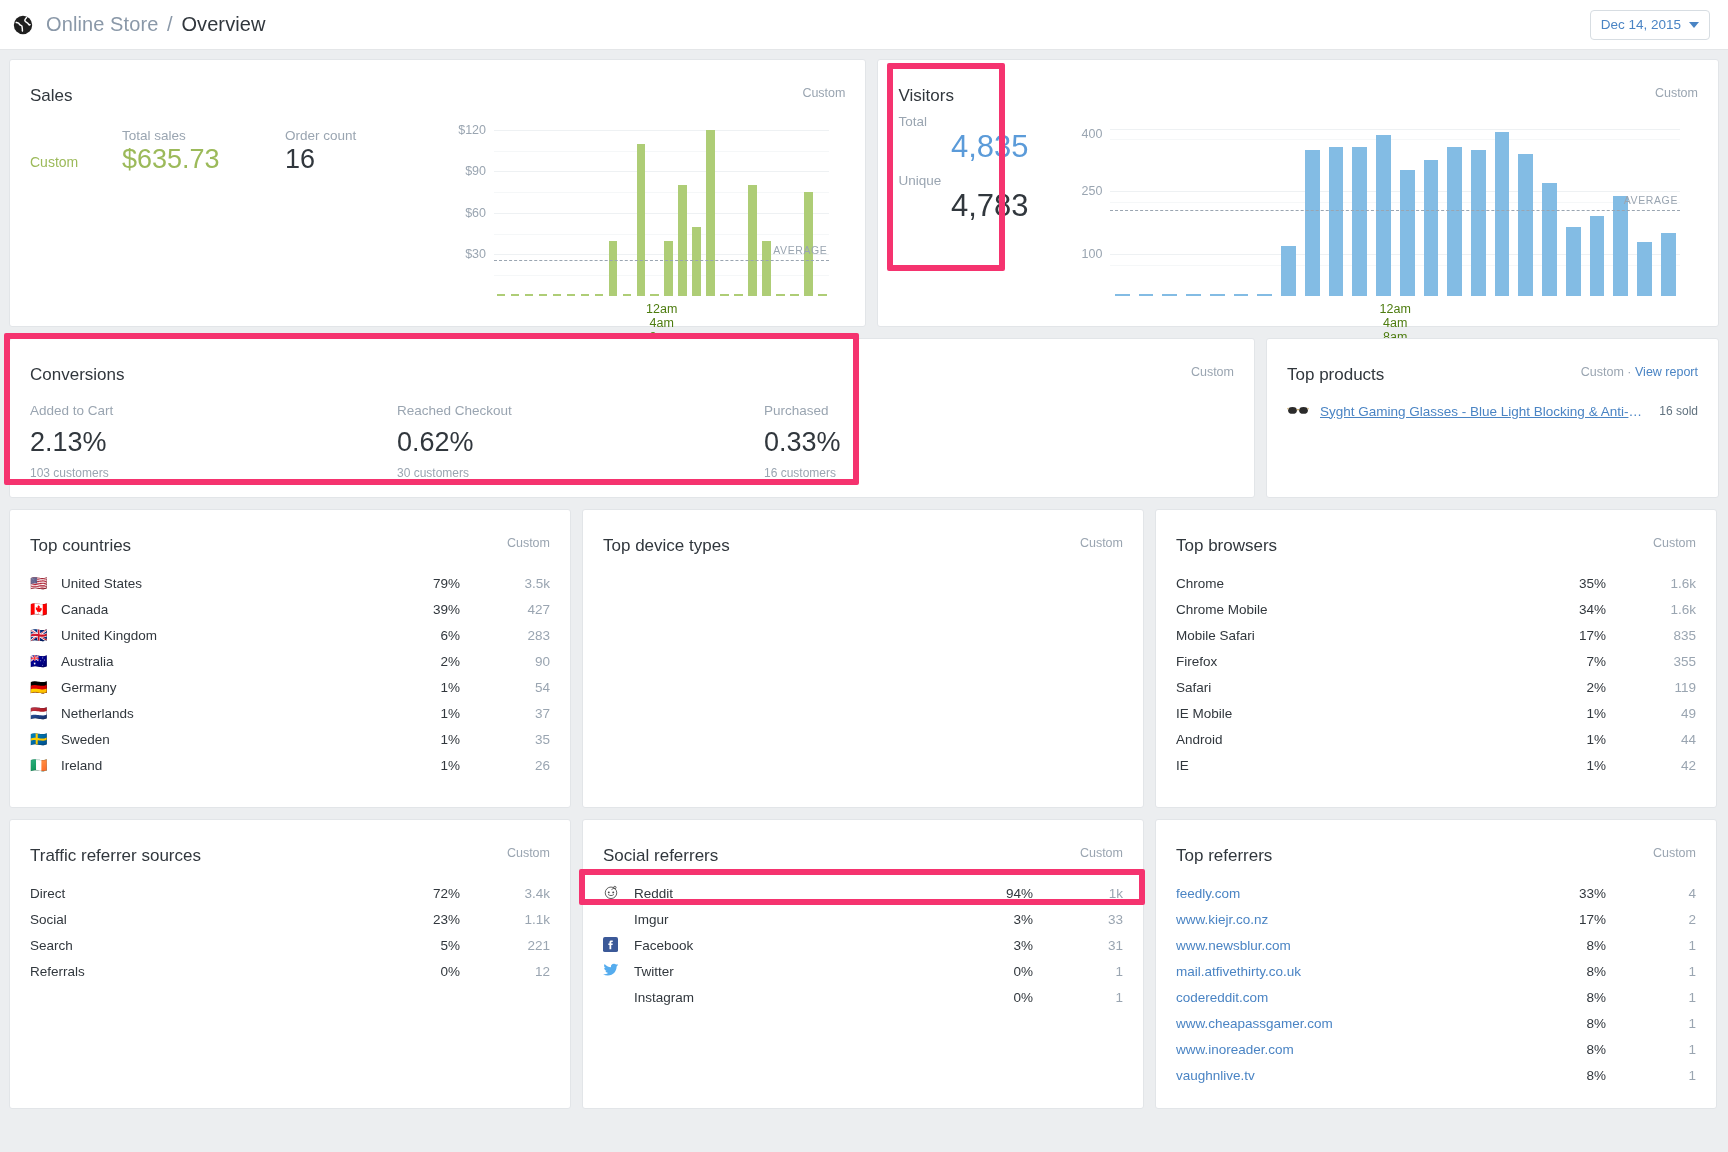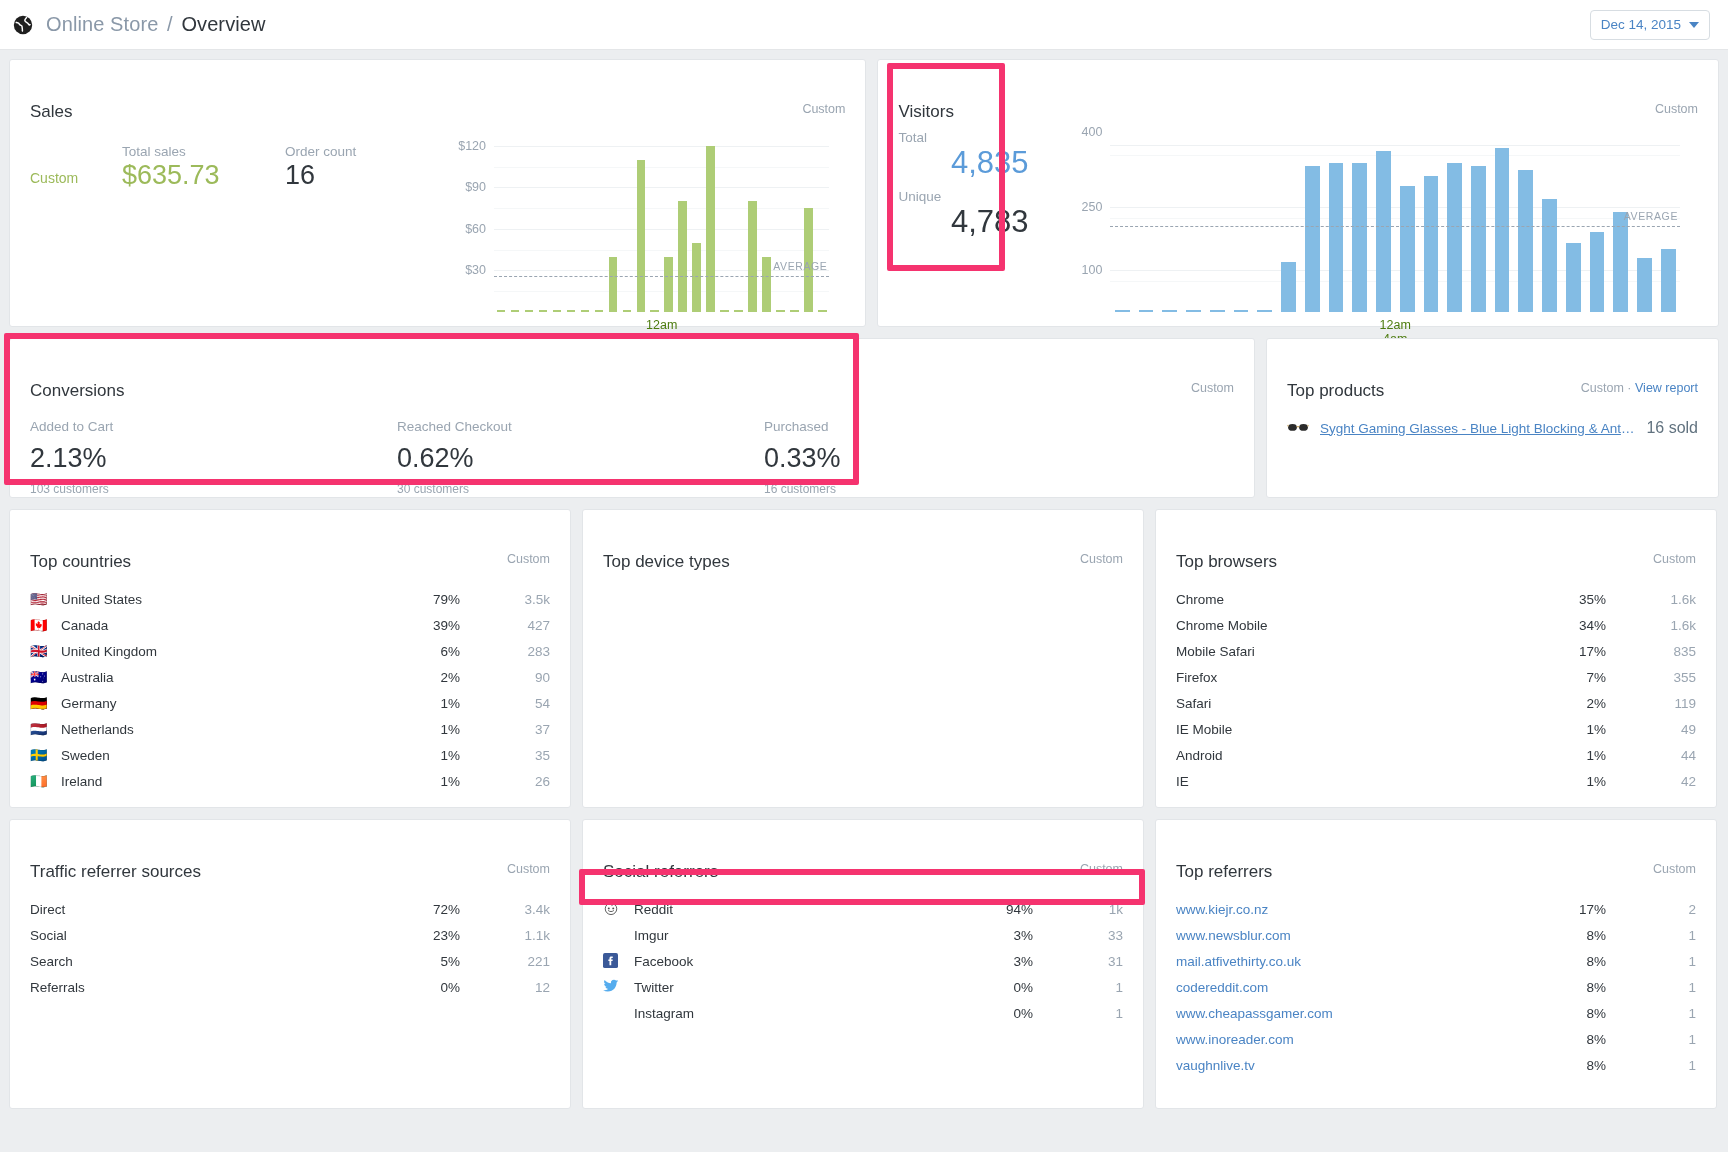--- a/index.html
+++ b/index.html
@@ -40,21 +40,21 @@
   }
 
   
   .board { padding: 9px 9px 0 9px; }
   .row { display: flex; gap: 11px; margin-bottom: 11px; }
   .card {
     background: #fff; border: 1px solid #e2e5e8; border-radius: 3px;
     position: relative;
   }
   .card-head {
-    display: flex; align-items: flex-start; padding: 26px 20px 0 20px; margin-top: 16px;
+    display: flex; align-items: flex-start; padding: 26px 20px 0 20px;
   }
   .card-title { font-size: 17px; color: #31373d; font-weight: 400; }
   .card-meta {
     margin-left: auto; font-size: 12.5px; color: #9aa5b1; white-space: nowrap;
   }
   .card-meta a { color: #4a84c4; text-decoration: none; }
 
   
   .sales-card { width: 861px; height: 268px; }
   .visitors-card { width: 845px; height: 268px; }
@@ -122,21 +122,21 @@
   .product-row {
     display: flex; align-items: center; padding: 18px 20px 0 20px; gap: 11px;
   }
   .thumb {
     width: 22px; height: 16px; flex: 0 0 auto;
   }
   .product-name {
     font-size: 13.5px; color: #4a84c4; overflow: hidden; text-overflow: ellipsis;
     white-space: nowrap; flex: 1 1 auto;
   }
-  .product-sold { font-size: 16px; color: #61727f; white-space: nowrap; }
+  .product-sold { font-size: 12px; color: #61727f; white-space: nowrap; }
 
   
   .list-card-sm { width: 562px; }
   .list-card-lg { width: 562px; }
   .h-267 { height: 299px; }
   .list { padding: 14px 20px 0 20px; }
   .list-row {
     display: flex; align-items: center; height: 26px; font-size: 13.5px;
     position: relative;
   }
@@ -338,21 +338,21 @@
             <div class="vn-value dark">4,783</div>
           </div>
         </div>
         <div class="chart-wrap">
           <div class="chart" id="visitors-chart" style="height:180px; margin:10px 38px 0 62px;">
               <div class="gridline" style="top: 138.14px;"></div>
               <div class="ylab" style="top: 138.14px;">100</div>
               <div class="gridline" style="top: 75.3488px;"></div>
               <div class="ylab" style="top: 75.3488px;">250</div>
               <div class="gridline" style="top: 12.5581px;"></div>
-              <div class="ylab" style="top: 0;">400</div>
+              <div class="ylab" style="top: 18px;">400</div>
               <div class="gridline" style="top: 148.605px; background: rgb(245, 247, 248);"></div>
               <div class="gridline" style="top: 85.814px; background: rgb(245, 247, 248);"></div>
               <div class="gridline" style="top: 23.0233px; background: rgb(245, 247, 248);"></div>
               <div class="bars">
                 <div class="barslot">
                   <div class="bar blue" style="height: 2px;"></div>
                 </div>
                 <div class="barslot">
                   <div class="bar blue" style="height: 2px;"></div>
                 </div>
@@ -708,20 +708,25 @@
       <div class="hl" style="left:-4px; top:49px; width:566px; height:36px;"></div>
     </div>
 
     <div class="card list-card-lg bottom-card">
       <div class="card-head">
         <span class="card-title">Top referrers</span>
         <span class="card-meta">Custom</span>
       </div>
       <div class="list" id="list-referrers">
           <div class="list-row">
+            <span class="li-name link">feedly.com</span>
+            <span class="li-pct">33%</span>
+            <span class="li-val">4</span>
+          </div>
+          <div class="list-row">
             <span class="li-name link">www.kiejr.co.nz</span>
             <span class="li-pct">17%</span>
             <span class="li-val">2</span>
           </div>
           <div class="list-row">
             <span class="li-name link">www.newsblur.com</span>
             <span class="li-pct">8%</span>
             <span class="li-val">1</span>
           </div>
           <div class="list-row">

